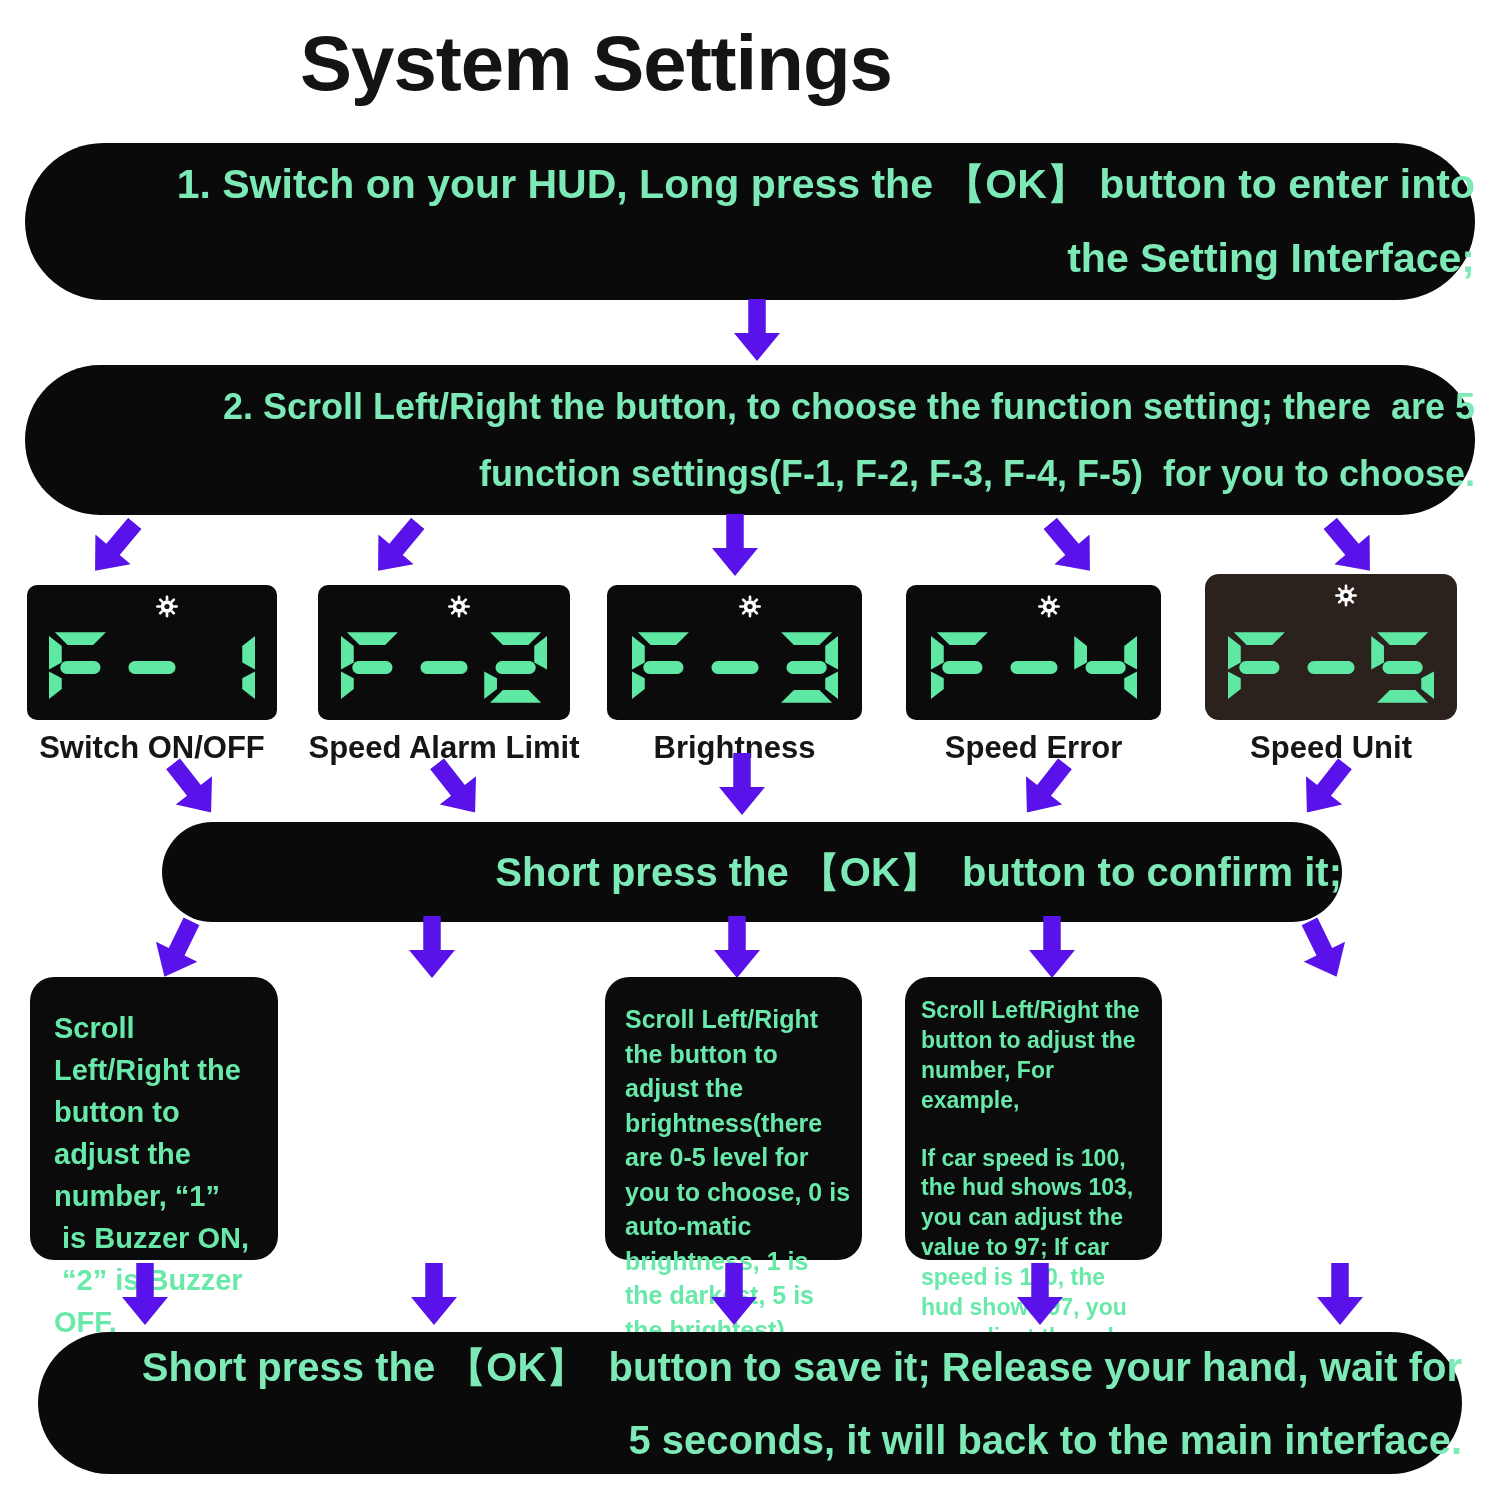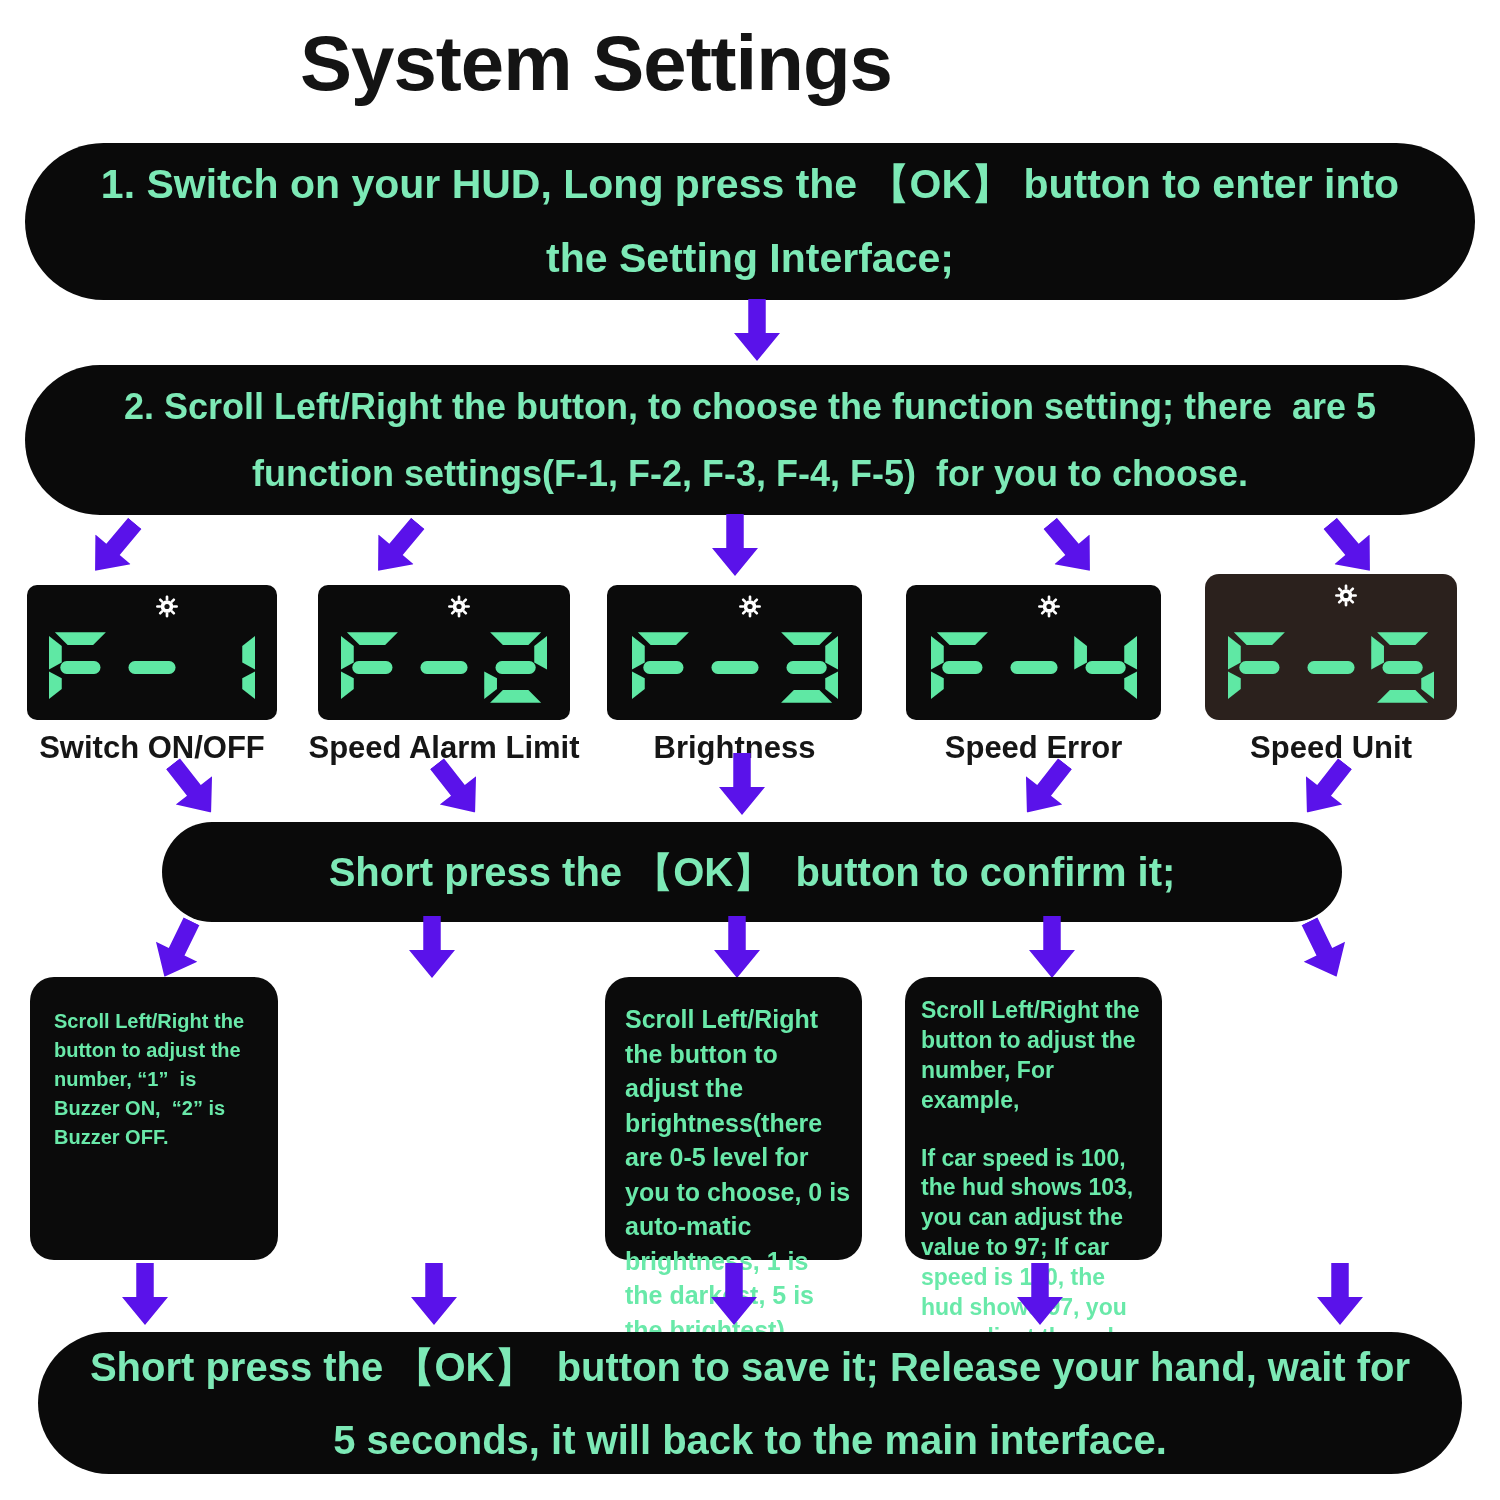--- a/index.html
+++ b/index.html
@@ -1,21 +1,21 @@
 <!DOCTYPE html>
 <html><head>
 <meta charset="utf-8">
 <style>
   html,body{margin:0;padding:0;background:#ffffff;}
   .canvas{position:relative;width:1500px;height:1500px;background:#ffffff;overflow:hidden;
           font-family:"Liberation Sans","DejaVu Sans",sans-serif;}
   .title{position:absolute;left:0;top:18px;width:1192px;text-align:center;
          font-size:78px;font-weight:700;color:#141414;letter-spacing:-1px;}
   .pill{position:absolute;background:#0a0a0a;color:#7de9b6;display:flex;flex-direction:column;
-        justify-content:center;align-items:center;text-align:center;font-weight:700;gap:13px;}
+        justify-content:center;align-items:flex-end;text-align:center;font-weight:700;gap:13px;}
   .pill .ln{line-height:1.5;white-space:nowrap;}
   #box1{left:25px;top:143px;width:1450px;height:157px;border-radius:79px;font-size:41px;}
   #box2{left:25px;top:365px;width:1450px;height:150px;border-radius:75px;font-size:36px;}
   #confirm-pill{left:162px;top:822px;width:1180px;height:100px;border-radius:50px;font-size:40px;}
   #save-pill{left:38px;top:1332px;width:1424px;height:142px;border-radius:71px;font-size:40px;}
   .arrow{position:absolute;width:46px;height:62px;background:#5a12ea;
          clip-path:polygon(31% 0,69% 0,69% 55%,100% 55%,50% 100%,0 55%,31% 55%);}
   .display{position:absolute;background:#0b0b0b;border-radius:10px;}
   .display .gear{position:absolute;top:10px;left:56%;transform:translateX(-50%);}
   .display .seg{position:absolute;left:50%;transform:translateX(-50%);bottom:13px;}
@@ -222,21 +222,21 @@
   <div class="pill" id="confirm-pill">
     <div class="ln">Short press the 【OK】 &nbsp;button to confirm it;</div>
   </div>
 
   <div class="arrow" style="left:155px;top:918px;transform:rotate(26deg);"></div>
   <div class="arrow" style="left:409px;top:916px;"></div>
   <div class="arrow" style="left:714px;top:916px;"></div>
   <div class="arrow" style="left:1029px;top:916px;"></div>
   <div class="arrow" style="left:1300px;top:918px;transform:rotate(-26deg);"></div>
 
-  <div class="detail" style="left:30px;width:248px;padding:30px 18px 0 24px;font-size:20px;line-height:1.45;">
+  <div class="detail" style="left:30px;width:248px;padding:30px 18px 0 24px;font-size:29px;line-height:1.45;">
     <p>Scroll Left/Right the button to adjust the number, “1” &nbsp;is Buzzer ON, &nbsp;“2” is Buzzer OFF.</p>
     <p></p>
   </div>
   <div class="detail" style="left:605px;width:257px;padding:25px 10px 0 20px;font-size:25px;line-height:1.38;">
     <p>Scroll Left/Right the button to adjust the brightness(there are 0-5 level for you to choose, 0 is auto-matic brightness, 1 is the darkest, 5 is the brightest)</p>
     <p></p>
   </div>
   <div class="detail" style="left:905px;width:257px;padding:19px 10px 0 16px;font-size:23px;line-height:1.3;">
     <p>Scroll Left/Right the button to adjust the number, For example,</p>
     <p style="margin-top:28px;">If car speed is 100, the hud shows 103, you can adjust the value to 97; If car speed is 100, the hud shows 97, you can adjust the value to 103.</p>

